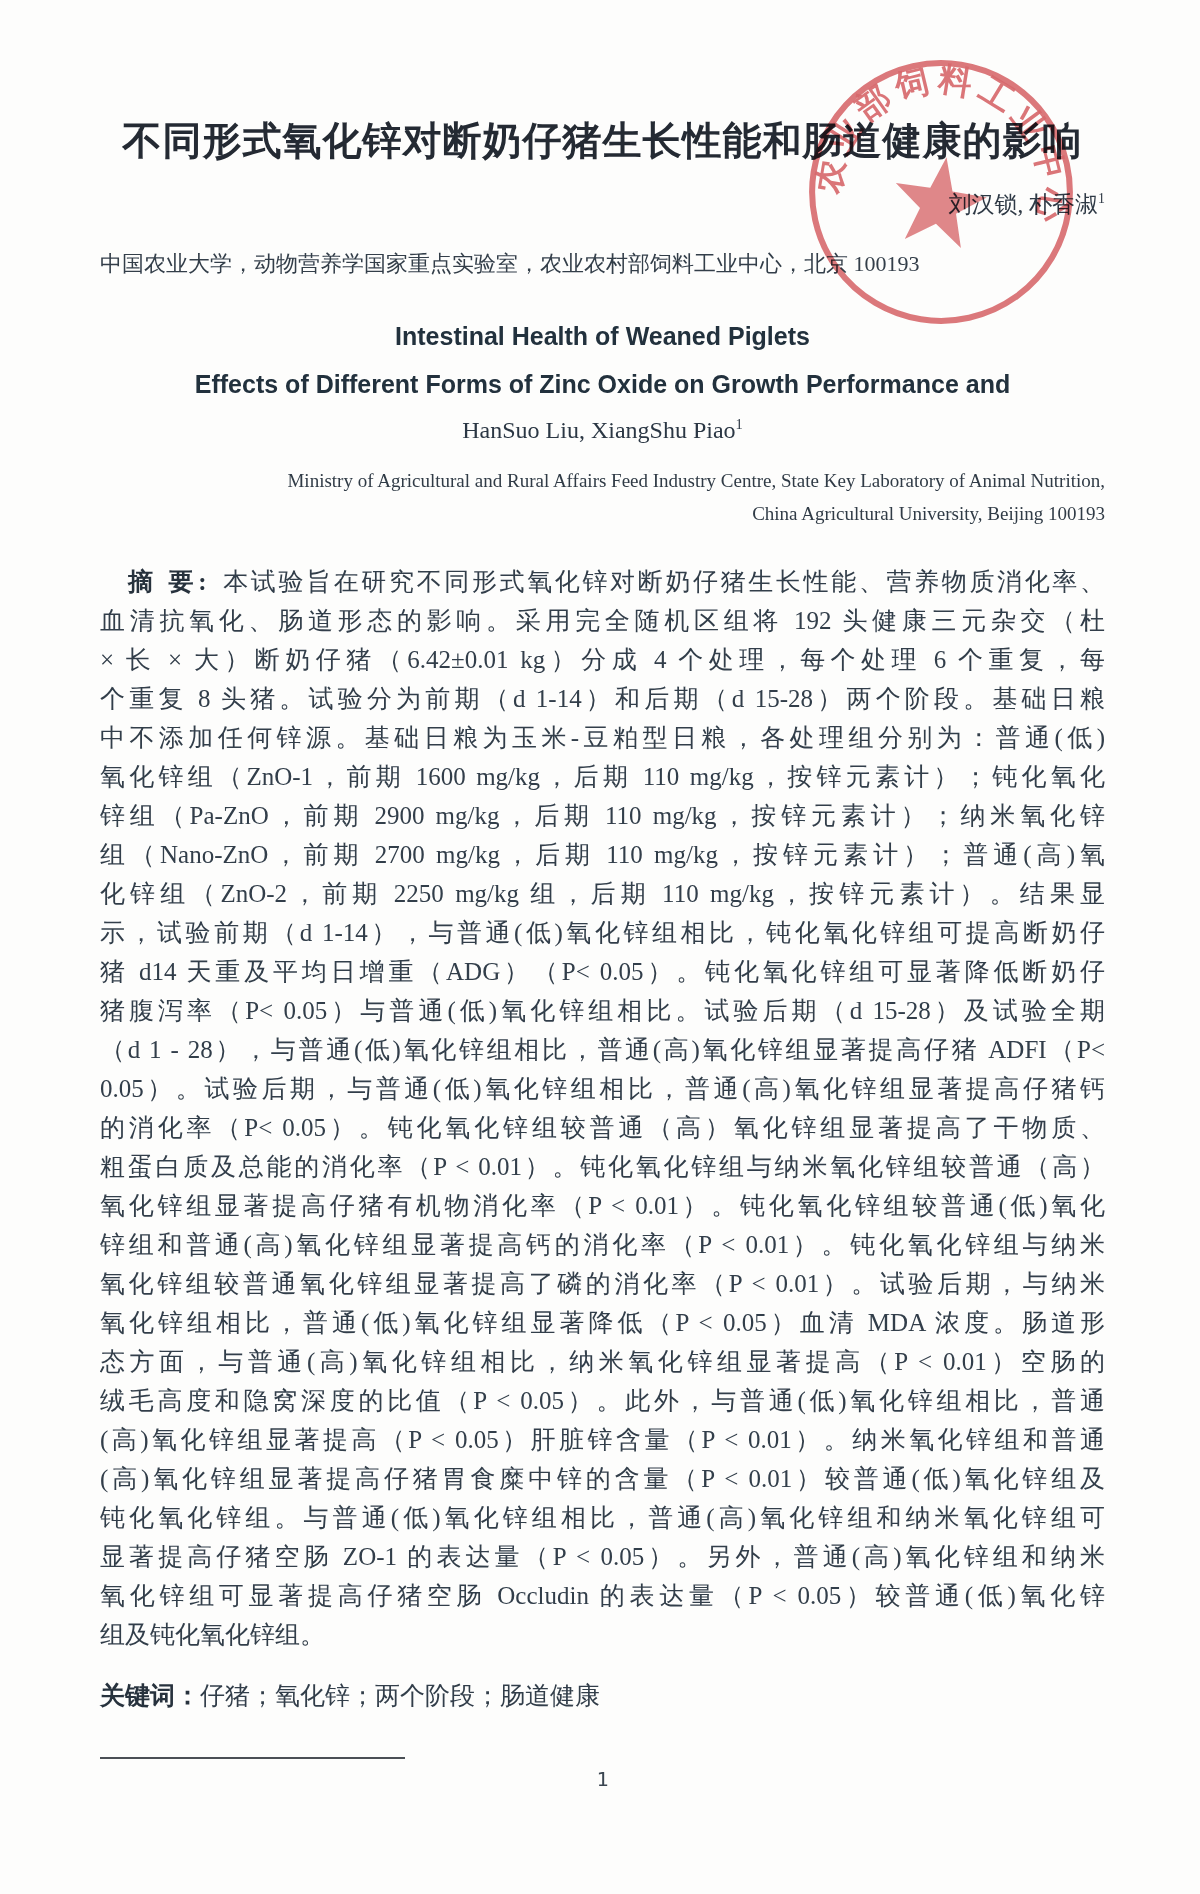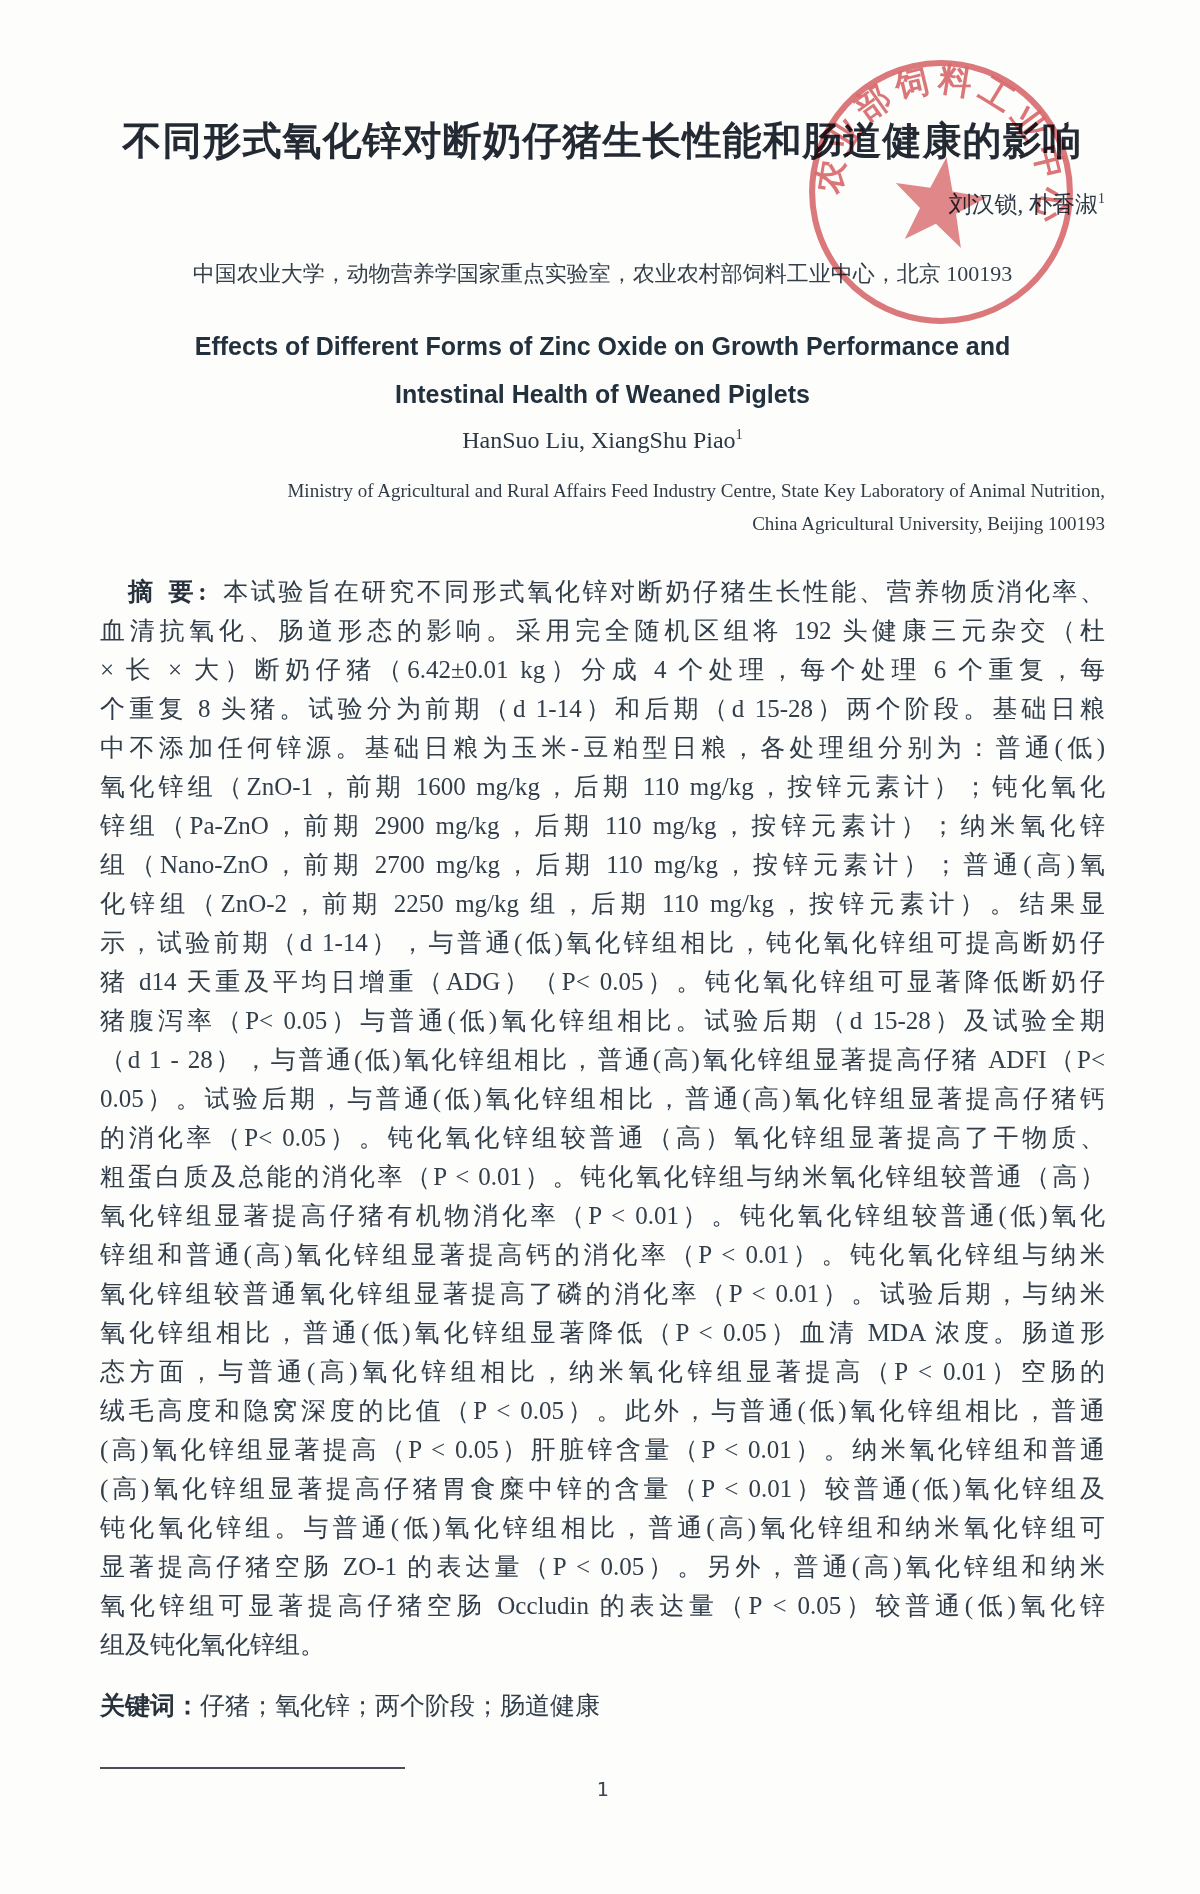--- a/index.html
+++ b/index.html
@@ -24,23 +24,23 @@
     color:#242a33;
     line-height:46px;
     letter-spacing:1px;
   }
   .authors-zh{
     text-align:right;
     font-size:23px;color:#2e3945;
     margin-top:24px;line-height:34px;
   }
   .affil-zh{
-    text-align:center;
+    text-align:left;
     font-size:22px;color:#333e49;
-    margin-top:36px;line-height:32px;
+    margin-top:26px;line-height:32px;
   }
   .title-en{
     text-align:center;
     font-family:"Liberation Sans","DejaVu Sans",sans-serif;
     font-size:25px;font-weight:bold;color:#22313d;
     margin-top:32px;line-height:48px;
   }
   .authors-en{
     text-align:center;
     font-size:24px;color:#2b3744;
@@ -121,22 +121,22 @@
     </text>
   </svg>
 
   <div class="title-zh">不同形式氧化锌对断奶仔猪生长性能和肠道健康的影响</div>
 
   <div class="authors-zh"><span>刘汉锁, 朴香淑</span><sup>1</sup></div>
 
   <div class="affil-zh">中国农业大学，动物营养学国家重点实验室，农业农村部饲料工业中心，北京  100193</div>
 
   <div class="title-en">
+    <div>Intestinal Health of Weaned Piglets</div>
     <div>Effects of Different Forms of Zinc Oxide on Growth Performance and</div>
-    <div>Intestinal Health of Weaned Piglets</div>
   </div>
 
   <div class="authors-en"><span>HanSuo Liu, XiangShu Piao</span><sup>1</sup></div>
 
   <div class="affil-en">
     <div>Ministry of Agricultural and Rural Affairs Feed Industry Centre, State Key Laboratory of Animal Nutrition,</div>
     <div>China Agricultural University, Beijing 100193</div>
   </div>
 
   <div class="abstract">

